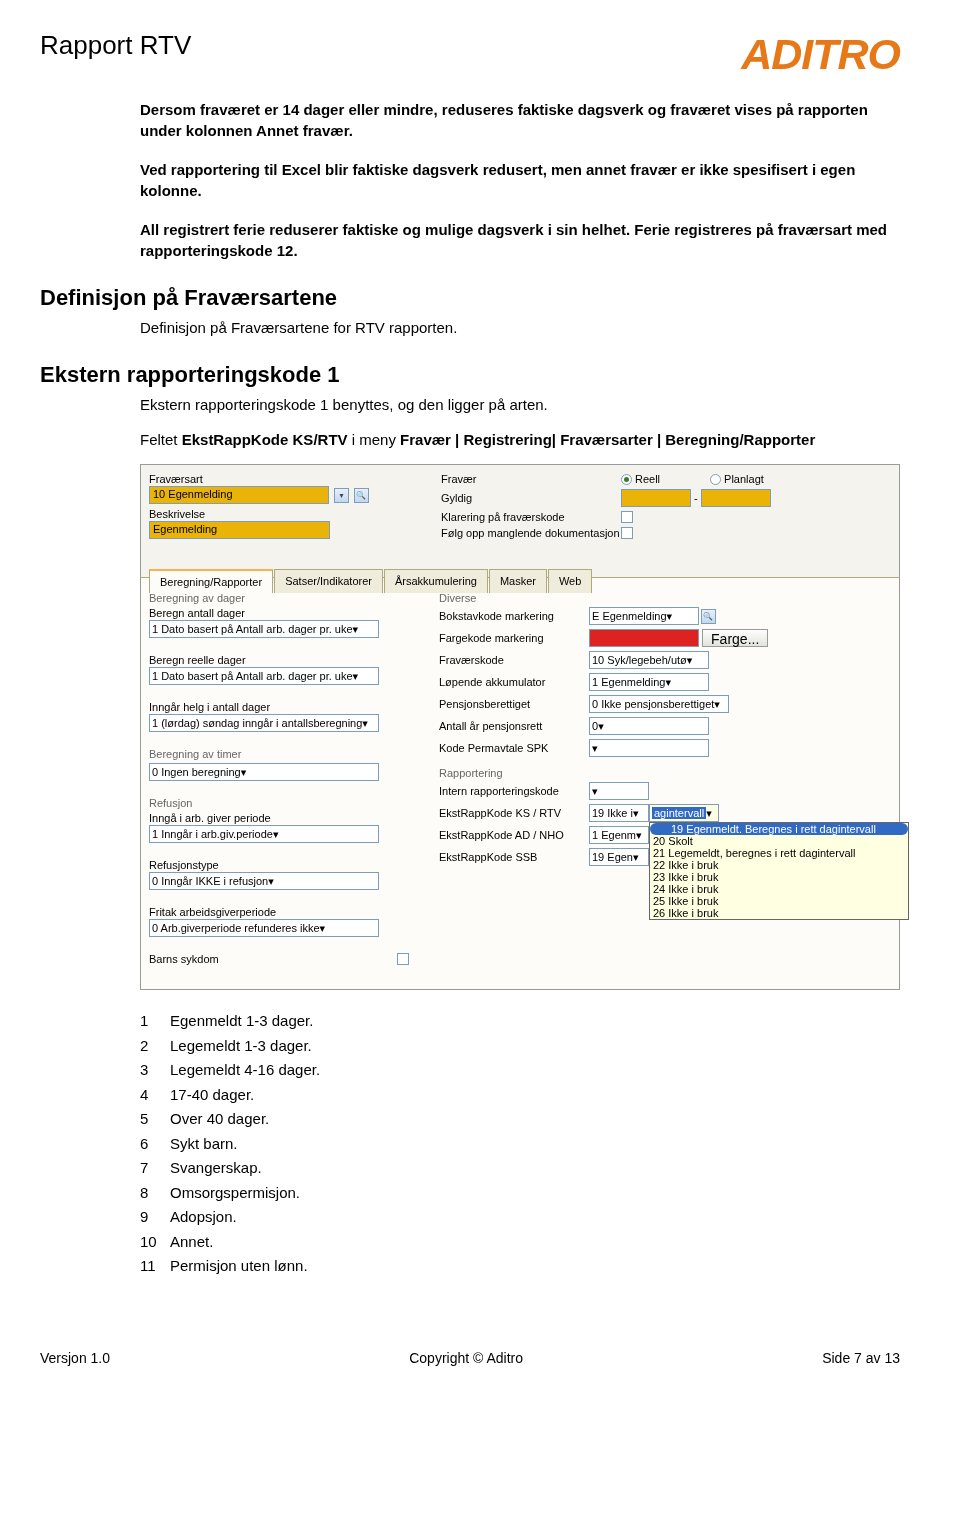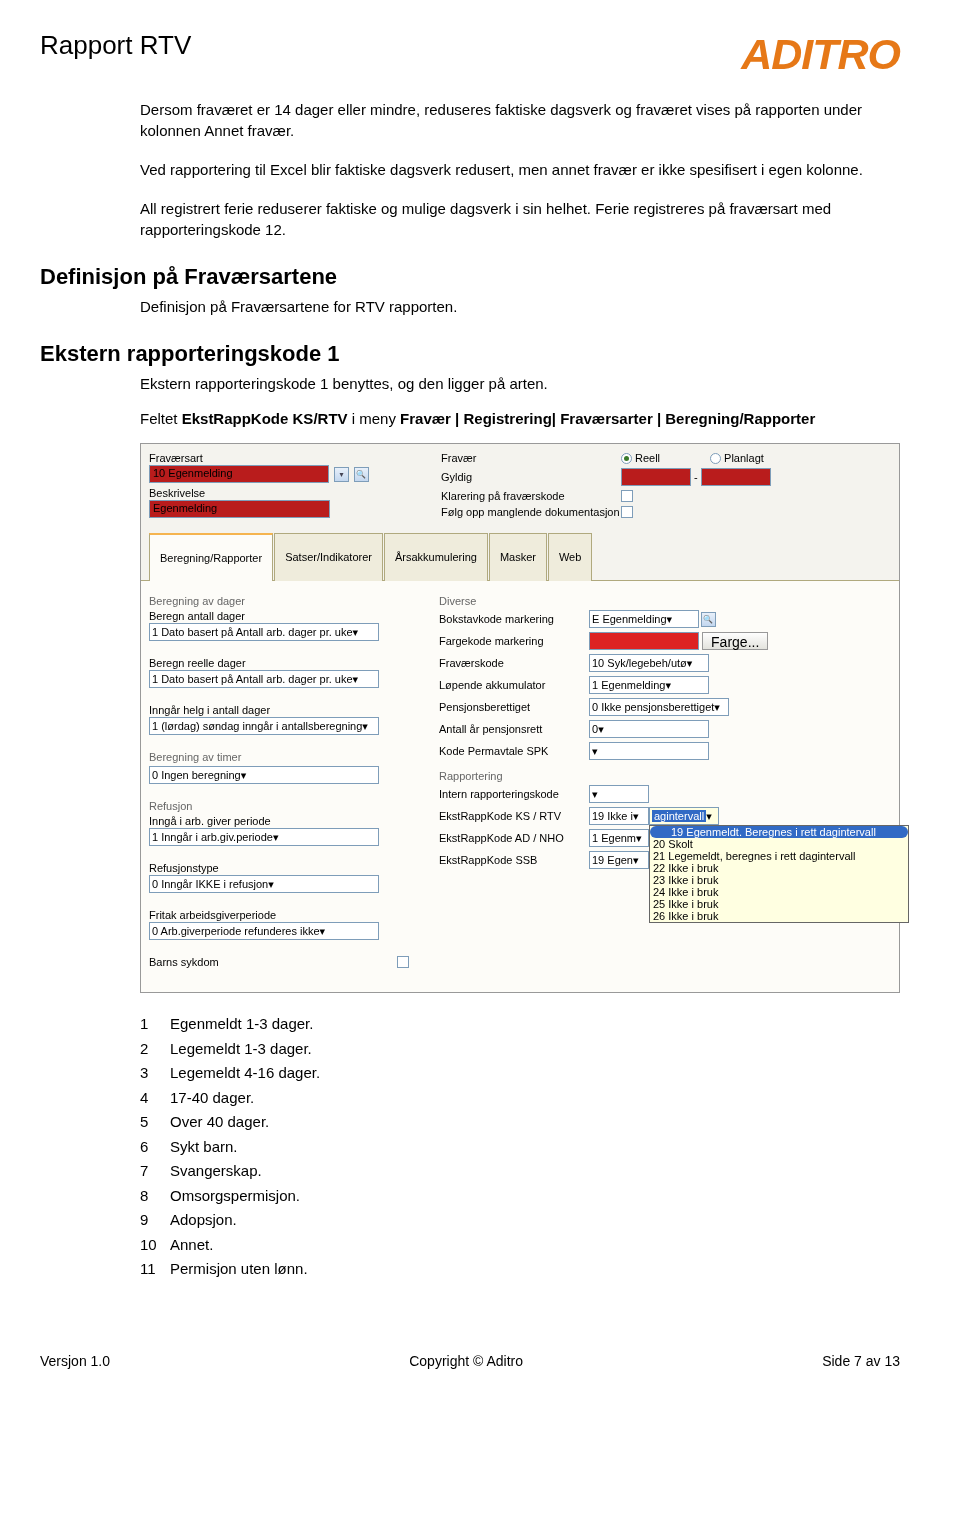--- a/index.html
+++ b/index.html
@@ -1,40 +1,40 @@
 <!DOCTYPE html>
 <html><head>
 <meta charset="utf-8">
 <style>
   * { box-sizing: border-box; margin: 0; padding: 0; }
   body { font-family: Verdana, Arial, sans-serif; font-size: 15px; color: #000; background: #fff; width: 960px; }
   .page { padding: 30px 60px 30px 40px; }
   .header { display: flex; justify-content: space-between; align-items: flex-start; margin-bottom: 20px; }
   .title { font-size: 26px; font-weight: normal; }
   .logo { font-size: 43px; font-weight: bold; color: #e67817; font-style: italic; letter-spacing: -1px; }
-  .body-text { margin-left: 100px; margin-bottom: 18px; line-height: 1.4; }
+  .body-text { margin-left: 100px; margin-bottom: 18px; line-height: 1.4; font-weight: bold; }
   h2.section { font-size: 22px; font-weight: bold; margin-top: 24px; margin-bottom: 6px; }
   .indent { margin-left: 100px; margin-bottom: 14px; line-height: 1.4; }
   .indent b { font-weight: bold; }
   .screenshot { margin-left: 100px; margin-top: 10px; margin-bottom: 20px; border: 1px solid #999; background: #f4f3ee; font-family: Tahoma, Arial, sans-serif; font-size: 11px; color: #000; width: 760px; }
   .ss-top { padding: 8px 8px 4px 8px; display: flex; gap: 32px; }
   .ss-left-col { width: 260px; }
   .ss-right-col { flex: 1; }
   .ss-label { font-size: 11px; margin-bottom: 1px; }
   .ss-row { margin-bottom: 4px; }
-  .ss-input { background: #b91c1c; border: 1px solid #7e9db9; padding: 1px 3px; font-size: 11px; height: 18px; display: inline-block; vertical-align: middle; }
+  .ss-input { background: #eab308; border: 1px solid #7e9db9; padding: 1px 3px; font-size: 11px; height: 18px; display: inline-block; vertical-align: middle; }
   .ss-drop { border: 1px solid #7e9db9; background: #fff; padding: 1px 2px; font-size: 11px; height: 18px; display: inline-flex; align-items: center; vertical-align: middle; }
   .ss-drop-arrow, .ss-btn-small { width: 15px; height: 15px; background: linear-gradient(#e8f0fa,#c3d7ef); border: 1px solid #7e9db9; display: inline-flex; align-items: center; justify-content: center; font-size: 8px; color: #445; margin-left: 2px; vertical-align: middle; }
   .ss-radio { width: 11px; height: 11px; border: 1px solid #7e9db9; border-radius: 50%; display: inline-block; vertical-align: middle; margin-right: 3px; position: relative; background: #fff; }
   .ss-radio.checked::after { content: ""; width: 5px; height: 5px; background: #3a7a2a; border-radius: 50%; position: absolute; top: 2px; left: 2px; }
   .ss-chk { width: 12px; height: 12px; border: 1px solid #7e9db9; background: #fff; display: inline-block; vertical-align: middle; }
   .ss-right-line { display: flex; align-items: center; margin-bottom: 4px; }
   .ss-right-line .lbl { width: 180px; }
   .tabs { display: flex; border-bottom: 1px solid #b0a97e; margin-top: 6px; background: #f4f3ee; padding-left: 8px; }
-  .tab { padding: 17px 10px; font-size: 11px; background: #efecdc; border: 1px solid #b0a97e; border-bottom: none; margin-right: 1px; position: relative; top: 1px; }
+  .tab { padding: 5px 10px; font-size: 11px; background: #efecdc; border: 1px solid #b0a97e; border-bottom: none; margin-right: 1px; position: relative; top: 16px; }
   .tab.active { background: #fdfcf8; border-top: 2px solid #f5b44f; }
   .tab-body { display: flex; padding: 8px; gap: 30px; background: #fdfcf8; border-top: none; }
   .col { width: 260px; }
   .col2 { flex: 1; }
   .grp-label { font-size: 11px; color: #666; margin: 6px 0 3px 0; }
   .fld { margin-bottom: 16px; }
   .fld .lbl { font-size: 11px; display: block; margin-bottom: 1px; }
   .swatch { background: #d22; border: 1px solid #7e9db9; height: 18px; width: 110px; display: inline-block; vertical-align: middle; }
   .btn { background: linear-gradient(#fefefe,#e3e3dd); border: 1px solid #999; padding: 1px 8px; font-size: 14px; height: 18px; display: inline-block; vertical-align: middle; }
   .rline { display: flex; align-items: center; margin-bottom: 4px; }

